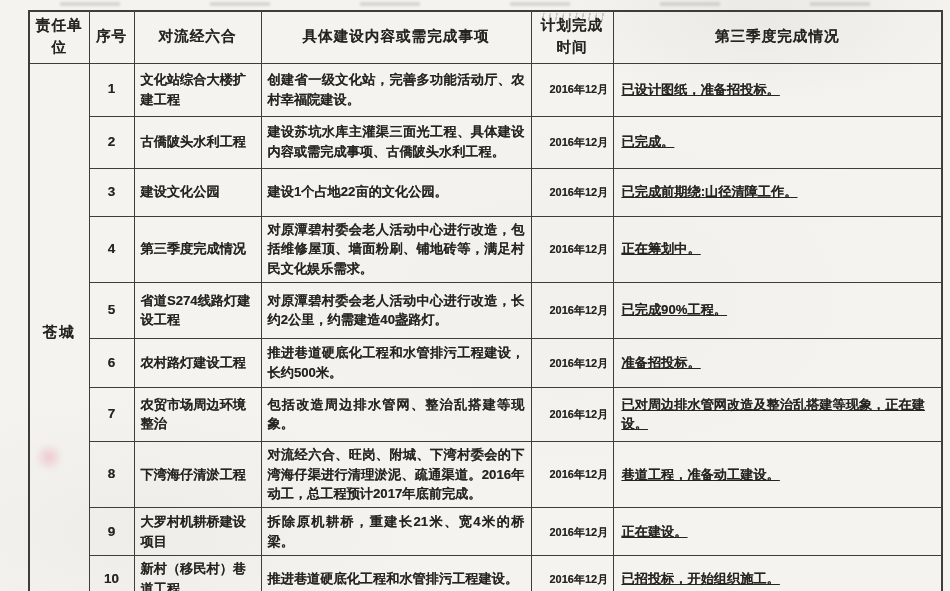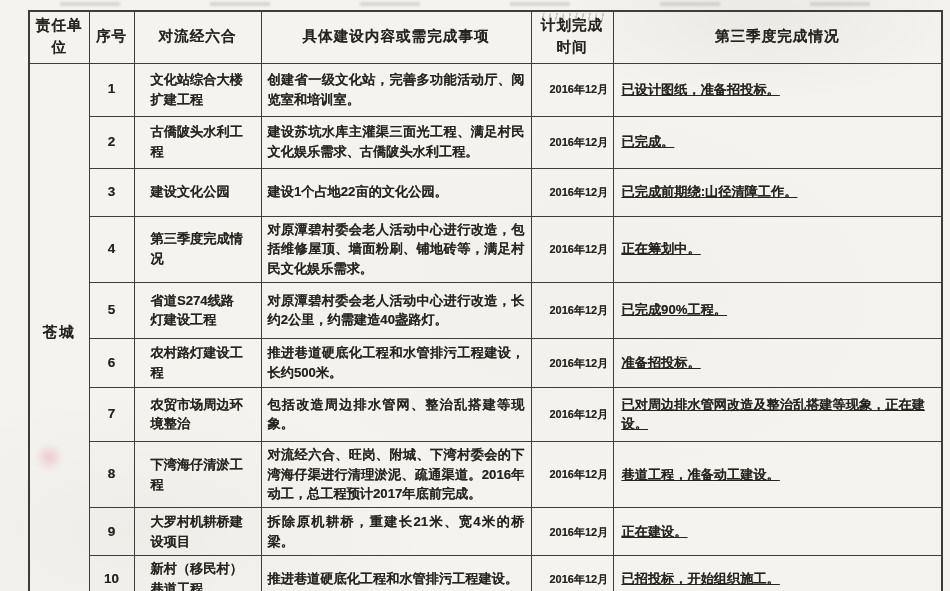--- a/index.html
+++ b/index.html
@@ -65,21 +65,21 @@
   tr.r0{height:53px;} tr.r1{height:52px;} tr.r2{height:48px;}
   tr.r3{height:56px;} tr.r4{height:56px;} tr.r5{height:49px;}
   tr.r6{height:54px;} tr.r7{height:59px;} tr.r8{height:48px;}
   tr.r9{height:47px;}
   td.unit{
     text-align:center;
     font-size:14.6px;
     letter-spacing:2px;
   }
   td.no{text-align:center;font-size:13.5px;}
-  td.name{text-align:left;padding:3px 16px;}
+  td.name{text-align:left;padding:3px 6px;}
   td.content{text-align:justify;padding:3px 6px;}
   td.deadline{text-align:center;padding:2px 18px;font-size:11px;white-space:nowrap;}
   td.status{text-align:left;padding:3px 8px;text-decoration:underline;}
   td.content, td.status{text-justify:inter-ideograph;}
   
   .pink-smudge{
     position:absolute;
     left:36px; top:444px;
     width:26px; height:26px;
     border-radius:50%;
@@ -127,28 +127,28 @@
       <td>对流经六合</td>
       <td>具体建设内容或需完成事项</td>
       <td>计划完成时间</td>
       <td>第三季度完成情况</td>
     </tr>
 
     <tr class="r0">
       <td class="unit" rowspan="10">苍城</td>
       <td class="no">1</td>
       <td class="name">文化站综合大楼扩建工程</td>
-      <td class="content">创建省一级文化站，完善多功能活动厅、阅览室和培训室。</td>
+      <td class="content">创建省一级文化站，完善多功能活动厅、农村幸福院建设。</td>
       <td class="deadline">2016年12月</td>
       <td class="status">已设计图纸，准备招投标。</td>
     </tr>
     <tr class="r1">
       <td class="no">2</td>
       <td class="name">古僑陂头水利工程</td>
-      <td class="content">建设苏坑水库主灌渠三面光工程、满足村民文化娱乐需求、古僑陂头水利工程。</td>
+      <td class="content">建设苏坑水库主灌渠三面光工程、具体建设内容或需完成事项、古僑陂头水利工程。</td>
       <td class="deadline">2016年12月</td>
       <td class="status">已完成。</td>
     </tr>
     <tr class="r2">
       <td class="no">3</td>
       <td class="name">建设文化公园</td>
       <td class="content">建设1个占地22亩的文化公园。</td>
       <td class="deadline">2016年12月</td>
       <td class="status">已完成前期绕:山径清障工作。</td>
     </tr>

